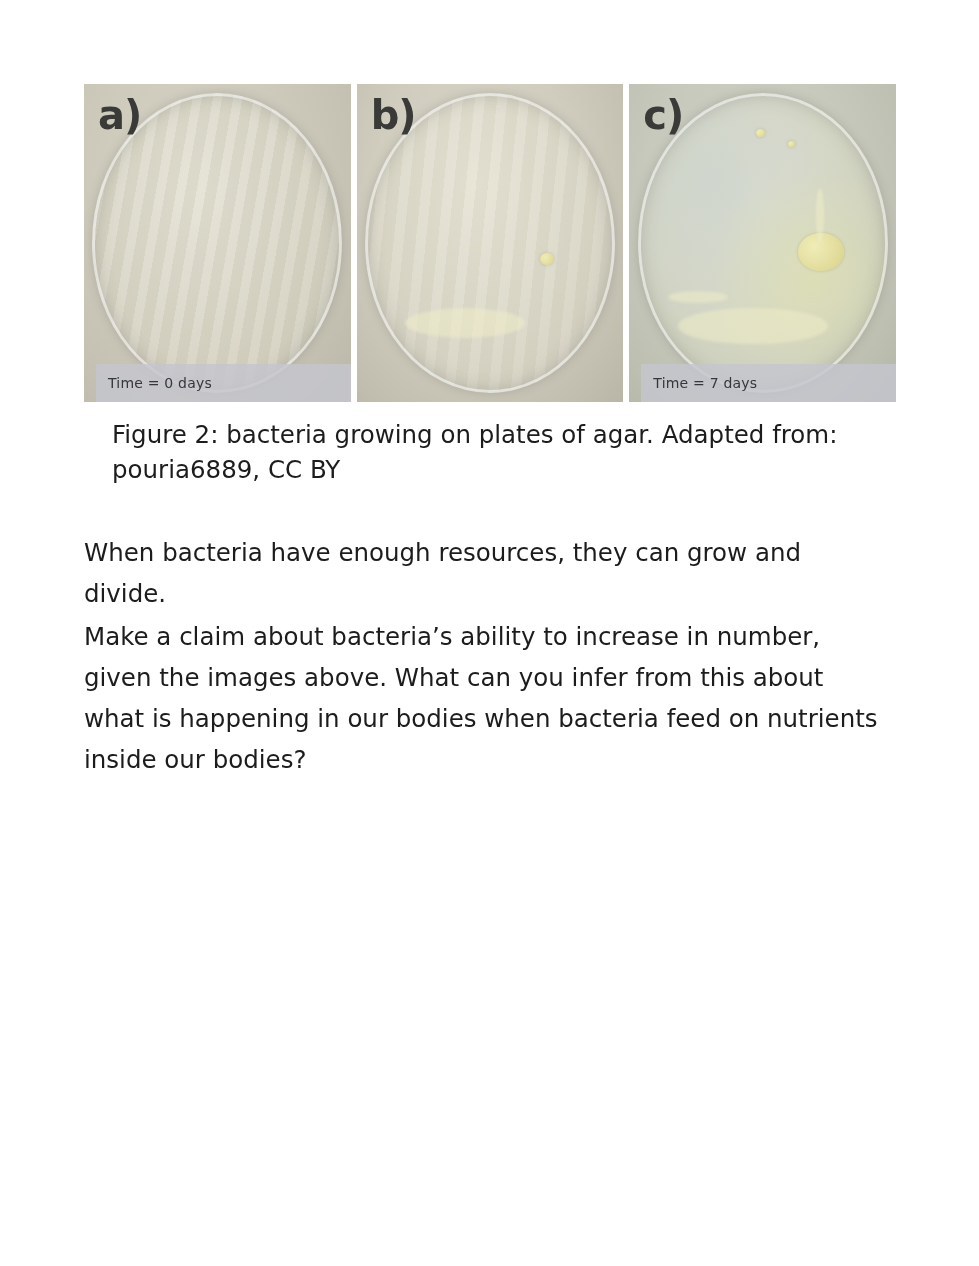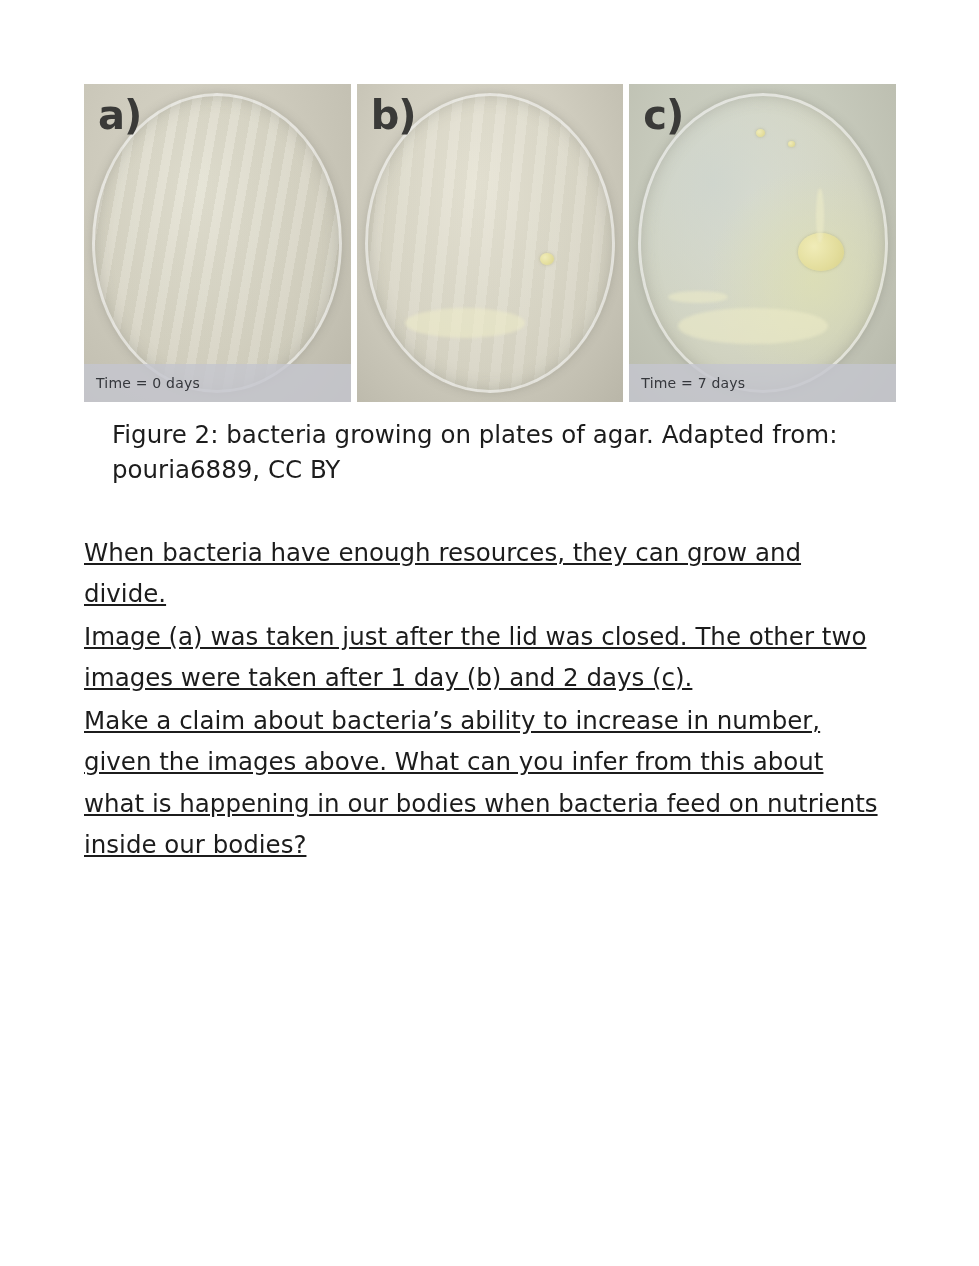--- a/index.html
+++ b/index.html
@@ -104,21 +104,21 @@
     left: 14px;
     top: 8px;
     font-family: "DejaVu Sans", sans-serif;
     font-size: 40px;
     font-weight: 700;
     color: #3a3a38;
     letter-spacing: -1px;
   }
   .time-strip {
     position: absolute;
-    left: 0;
+    left: 12px;
     right: 0;
     bottom: 0;
     height: 38px;
     background: rgba(196,198,206,0.82);
     display: flex;
     align-items: center;
   }
   .time-label {
     font-family: "DejaVu Sans", sans-serif;
     font-size: 14px;
@@ -134,21 +134,20 @@
     font-size: 24.5px;
     line-height: 1.42;
     color: #1c1c1c;
     margin-left: 28px;
   }
 
   
   .body-block {
     margin-top: 44px;
     width: 800px;
-    text-decoration: underline;
   }
   .para {
     font-size: 24.5px;
     line-height: 1.68;
     color: #1c1c1c;
     margin: 0 0 2px 0;
   }
   .para b { font-weight: 700; }
 </style>
 </head>
@@ -188,17 +187,16 @@
         <span class="time-label">Time = 7 days</span>
       </div>
     </div>
 
   </div>
 
   <div class="caption">Figure 2: bacteria growing on plates of agar. Adapted from: pouria6889, CC BY</div>
 
   <div class="body-block">
     <p class="para">When bacteria have enough resources, they can grow and divide.</p>
-    <p class="para">Image (a) was taken just after the lid was closed. The other two images were taken after 1 day (b) and 2 days (c).</p>
     <p class="para">Make a claim about bacteria’s ability to increase in number, given the images above. What can you infer from this about what is happening in our bodies when bacteria feed on nutrients inside our bodies?</p>
   </div>
 
 </div>
 
 </body></html>

